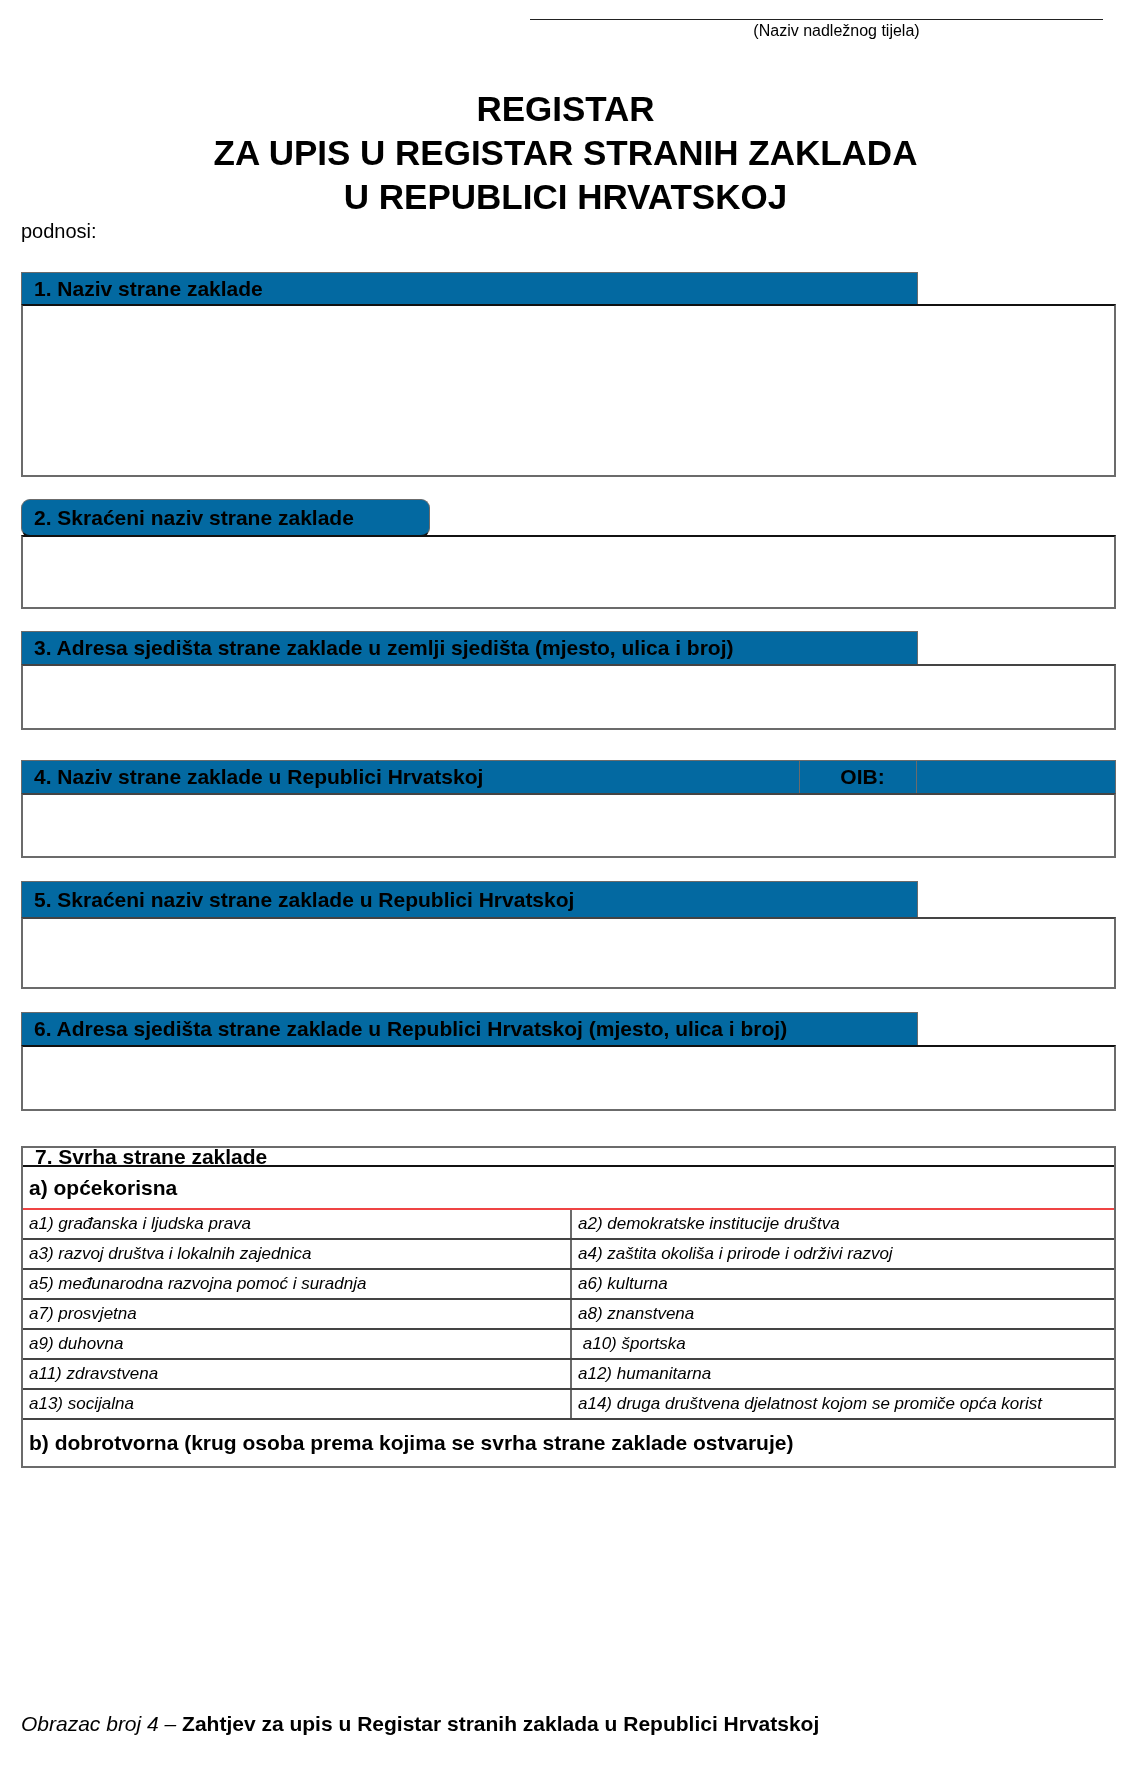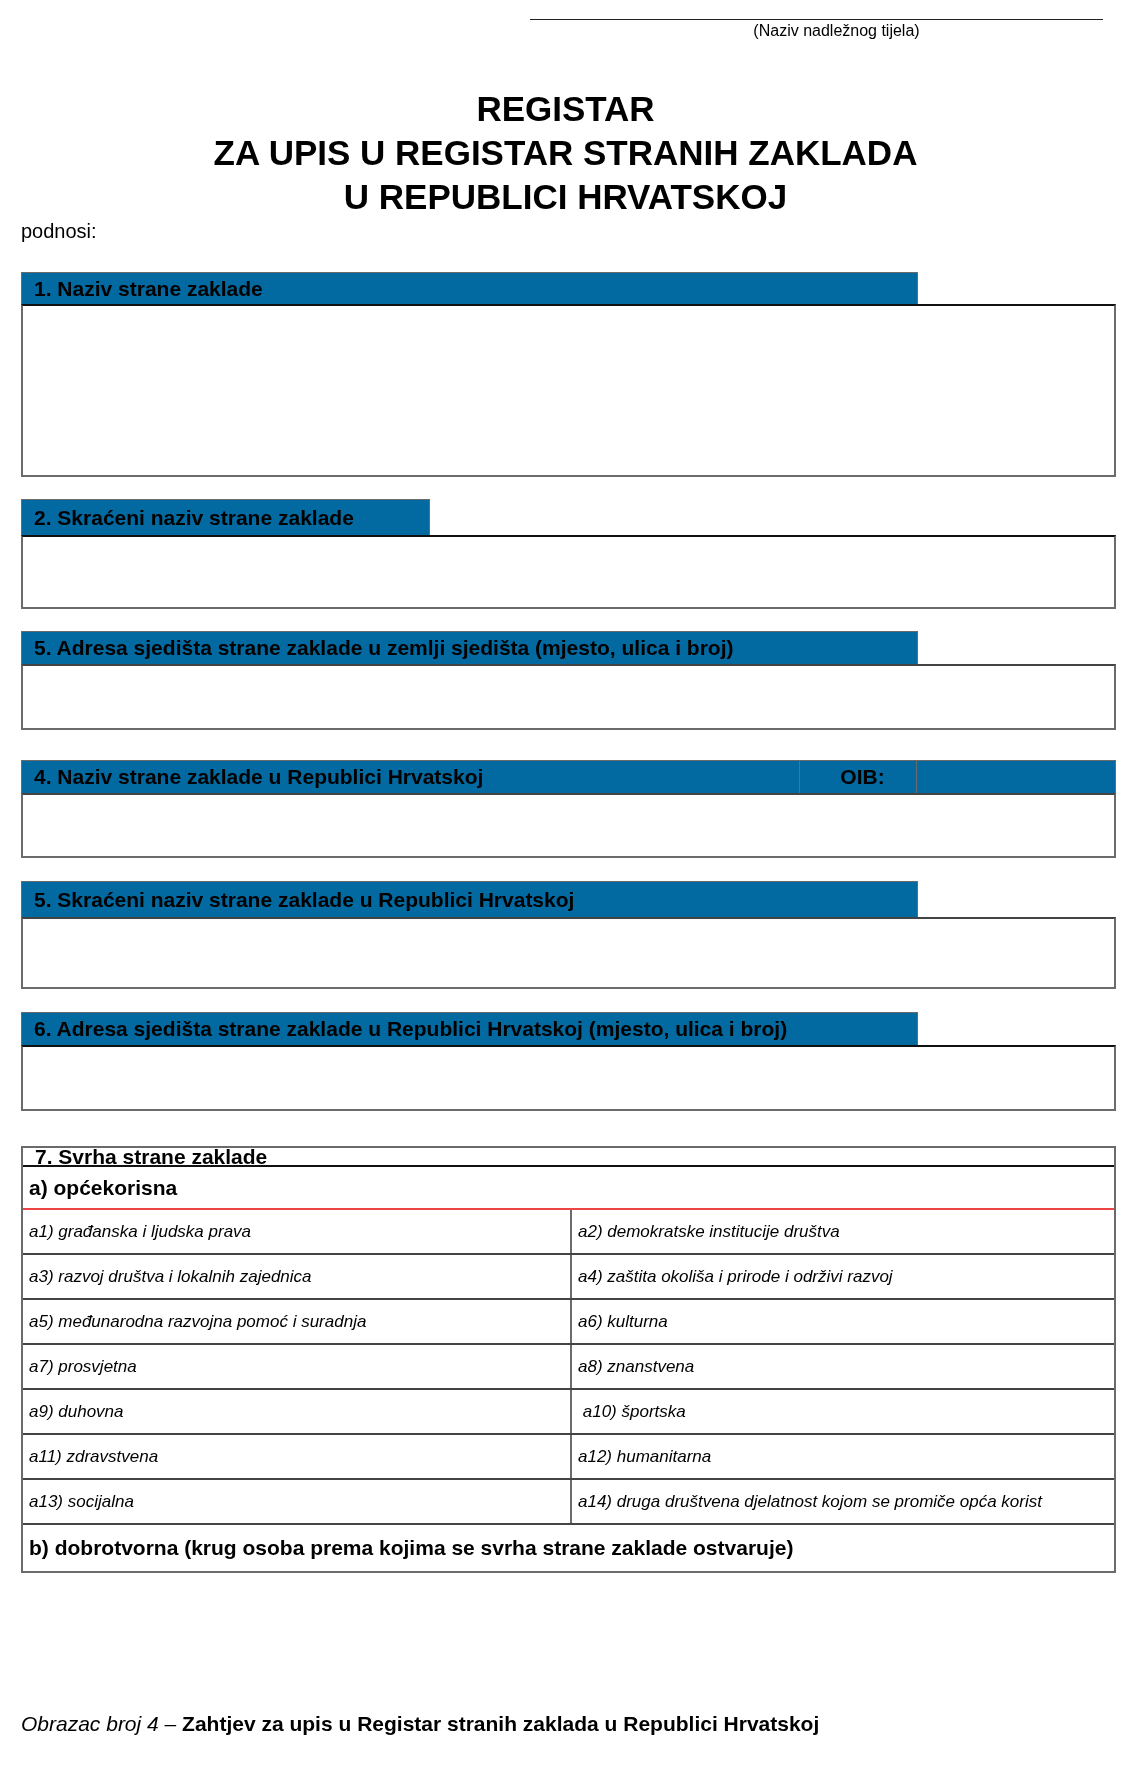--- a/index.html
+++ b/index.html
@@ -17,21 +17,21 @@
   .submitter { position: absolute; left: 21px; top: 220px; font-size: 20px; }
 
   .hdr { position: absolute; border: 1.5px solid #6b6b6b; border-bottom: 2px solid #111; background: #0369a1; font-weight: bold; font-size: 21px; padding-left: 12px; display: flex; align-items: center; }
   .fld { position: absolute; left: 21px; width: 1095px; border: 2px solid #6b6b6b; border-top: none; background: #fff; }
 
   .purpose { position: absolute; left: 21px; top: 1146px; width: 1095px; border: 2px solid #6b6b6b; }
   .purpose .row { border-bottom: 2px solid #444; display: flex; }
   .purpose .row:last-child { border-bottom: none; }
   .purpose .row-head { height: 19px; align-items: center; padding-left: 12px; font-weight: bold; font-size: 21px; border-bottom: 2px solid #111; }
   .purpose .row-sub { height: 43px; align-items: center; padding-left: 6px; font-weight: bold; font-size: 21px; border-bottom: 2px solid #ef4444; }
-  .purpose .row-opt { height: 45px; }
+  .purpose .row-opt { height: 30px; }
   .purpose .cell { display: flex; align-items: center; font-style: italic; font-size: 17px; padding-left: 6px; }
   .purpose .cell-left { width: 549px; border-right: 2px solid #6b6b6b; }
   .purpose .cell-right { flex: 1; padding-left: 6px; }
   .purpose .row-b { height: 46px; align-items: center; padding-left: 6px; font-weight: bold; font-size: 21px; }
 
   .footer { position: absolute; left: 21px; top: 1712px; font-size: 21px; }
   .footer .ital { font-style: italic; }
   .footer .bold { font-weight: bold; }
 </style>
 </head>
@@ -44,27 +44,27 @@
 <div class="title title-2">ZA UPIS U REGISTAR STRANIH ZAKLADA</div>
 <div class="title title-3">U REPUBLICI HRVATSKOJ</div>
 
 <div class="submitter">podnosi:</div>
 
 <div class="hdr" style="left:21px; top:272px; width:897px; height:34px;">
     <span>1. Naziv strane zaklade</span>
   </div>
 <div class="fld" style="top:304px; height:173px; border-top:2px solid #111;"></div>
 
-<div class="hdr" style="left:21px; top:499px; width:409px; height:38px;">
+<div class="hdr" style="left:21px; top:499px; width:409px; height:38px;border-radius:9px;">
     <span>2. Skraćeni naziv strane zaklade</span>
   </div>
 <div class="fld" style="top:535px; height:74px; border-top:2px solid #111;"></div>
 
 <div class="hdr" style="left:21px; top:631px; width:897px; height:35px;">
-    <span>5. Adresa sjedišta strane zaklade u zemlji sjedišta (mjesto, ulica i broj)</span>
+    <span>3. Adresa sjedišta strane zaklade u zemlji sjedišta (mjesto, ulica i broj)</span>
   </div>
 <div class="fld" style="top:664px; height:66px; border-top:2px solid #444;"></div>
 
 <div class="hdr" style="left:21px; top:760px; width:780px; height:35px;">
     <span>4. Naziv strane zaklade u Republici Hrvatskoj</span>
   </div>
 <div class="hdr" style="left:799px; top:760px; width:119px; height:35px; justify-content:center; padding-left:8px;">
     <span>OIB:</span>
   </div>
 <div class="hdr" style="left:916px; top:760px; width:200px; height:35px; font-weight:normal;">

